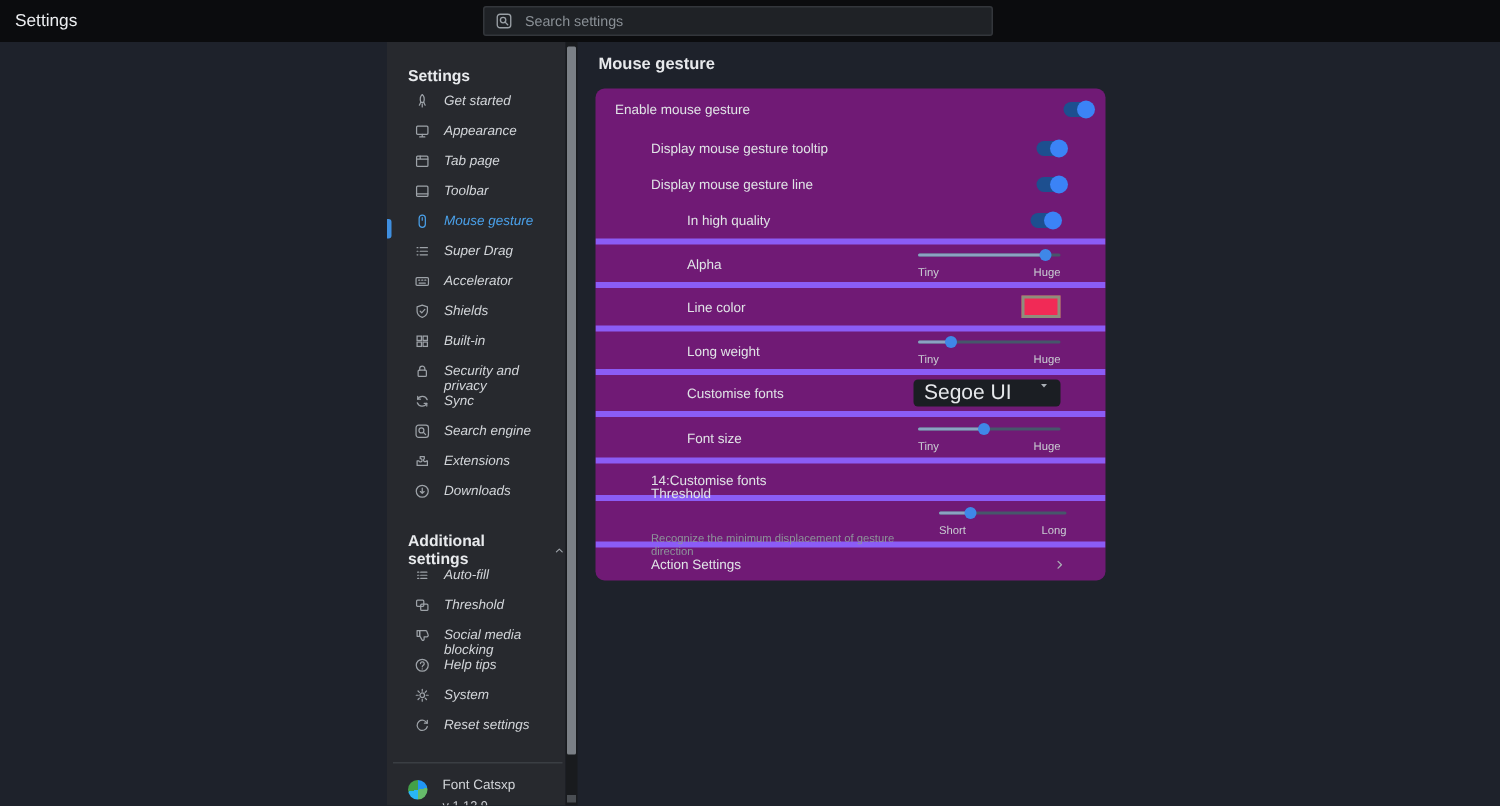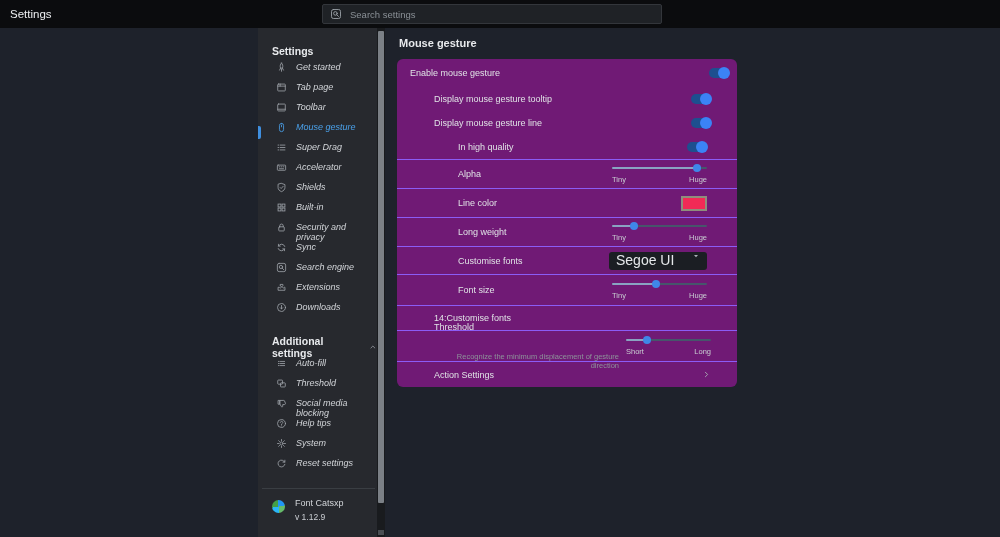--- a/index.html
+++ b/index.html
@@ -44,21 +44,21 @@
   .scroll-thumb { position:absolute; left:1px; top:3px; width:6px; height:472px;
     background:#7b8086; border-radius:1px; }
   .scroll-nub { position:absolute; left:1px; bottom:2px; width:6px; height:5px; background:#4a4e53; }
 
   
   .main { position:absolute; left:385px; top:0; right:0; bottom:0; }
   .main h1 { margin:8px 0 0 14px; font-size:11px; font-weight:700; color:#e7e9ec; height:14px; line-height:14px; }
   .card { margin:9px 0 0 12px; width:340px; background:#701a75; border-radius:6px; overflow:hidden; }
 
   .row { display:flex; align-items:center; justify-content:space-between; }
-  .row.div { border-top:1px solid #8b5cf6; }
+  .row.div { border-top:4px solid #8b5cf6; }
   .i0 { padding:0 8px 0 13px; }
   .i1 { padding:0 26px 0 37px; }
   .i2 { padding:0 30px 0 61px; }
   .h28{height:28px}.h24{height:24px}.h29{height:29px}.h31{height:31px}.h25{height:25px}.h26{height:26px}
   .lbl { font-size:9px; color:#e0e3e6; }
 
   
   .toggle { position:relative; width:20px; height:10px; border-radius:5px; background:#1d4f8f; flex:0 0 auto; }
   .toggle::after { content:""; position:absolute; right:-1px; top:-1px; width:12px; height:12px;
     border-radius:50%; background:#3b83f6; }
@@ -77,21 +77,21 @@
   
   .swatch { width:26px; height:15px; border:2px solid #8e8e7c; flex:0 0 auto; }
 
   
   .select { width:98px; height:18px; background:#1b1e23; border-radius:3px;
     display:flex; align-items:flex-start; justify-content:space-between; padding:0 7px;
     font-size:14px; color:#e6e8eb; flex:0 0 auto; }
   .select .ic { width:8px; height:8px; color:#aab0b6; }
 
   .threshold-text { max-width:185px; }
-  .t-desc { font-size:7.5px; color:#8d939a; margin-top:20px;text-align:right; }
+  .t-desc { font-size:7.5px; color:#8d939a; margin-top:20px; }
 
   .chev { width:9px; height:9px; color:#a9aeb4; flex:0 0 auto; }
   .ic { display:inline-block; }
   svg.ic use { pointer-events:none; }
 </style>
 </head>
 <body>
 
 <svg width="0" height="0" style="position:absolute">
   <defs>
@@ -248,20 +248,26 @@
         <span>Settings</span>
       </div>
       <div class="sb-item">
         <svg class="ic ">
           <use href="#ic-rocket"></use>
         </svg>
         <span class="sb-label">Get started</span>
       </div>
       <div class="sb-item">
         <svg class="ic ">
+          <use href="#ic-appearance"></use>
+        </svg>
+        <span class="sb-label">Appearance</span>
+      </div>
+      <div class="sb-item">
+        <svg class="ic ">
           <use href="#ic-tab-page"></use>
         </svg>
         <span class="sb-label">Tab page</span>
       </div>
       <div class="sb-item">
         <svg class="ic ">
           <use href="#ic-toolbar"></use>
         </svg>
         <span class="sb-label">Toolbar</span>
       </div>

